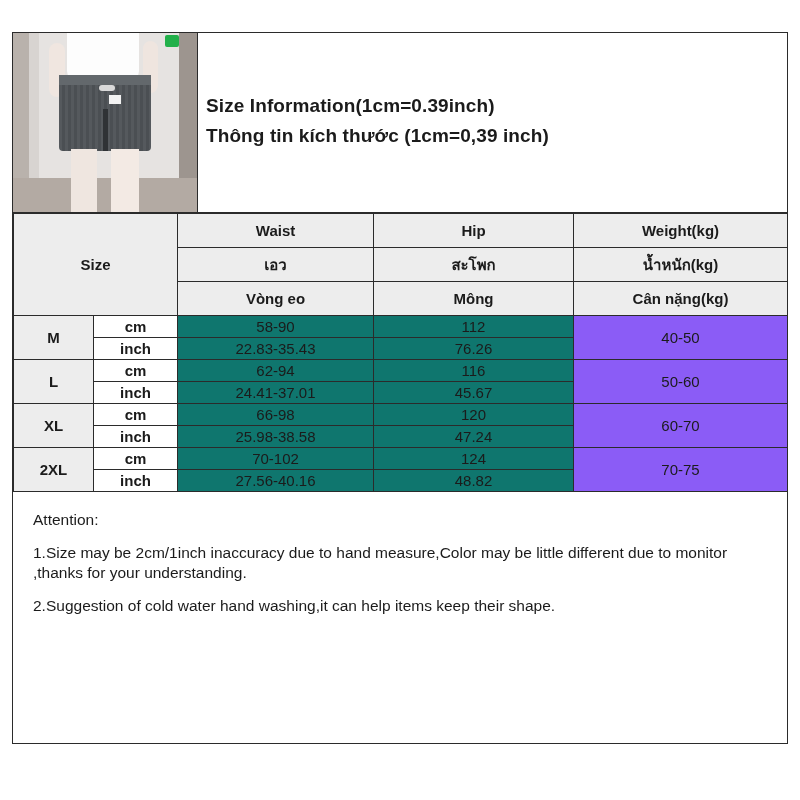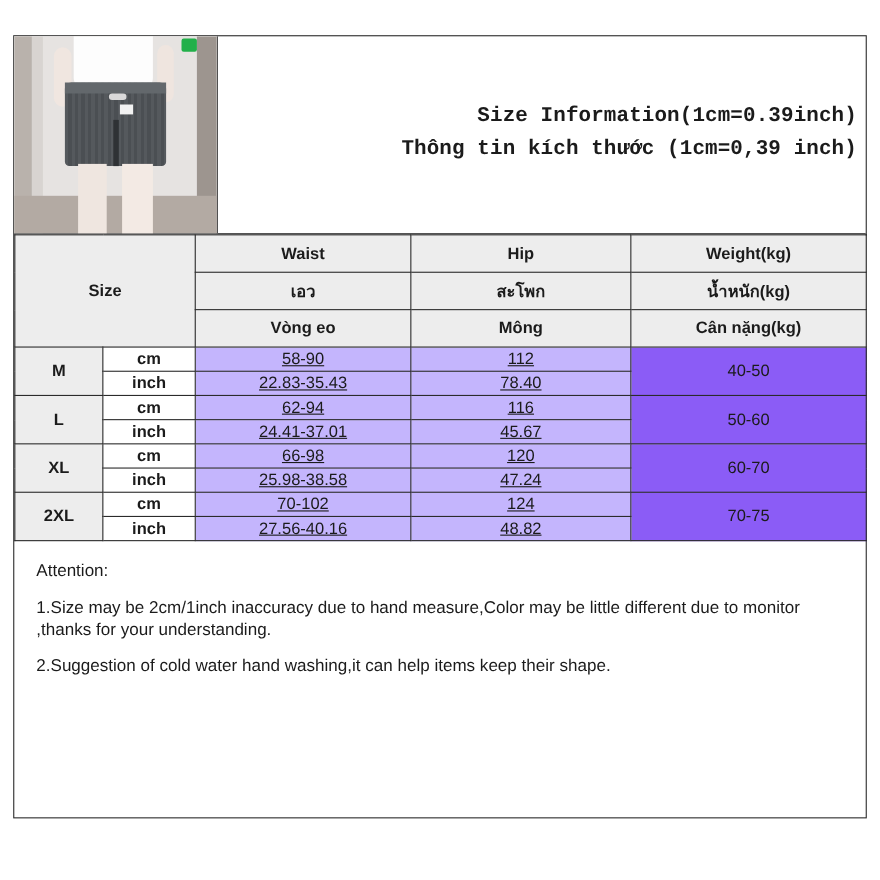--- a/index.html
+++ b/index.html
@@ -106,25 +106,24 @@
   }
   .ph-dark {
     position: absolute; right: 0; top: 0; bottom: 0; width: 18px;
     background: #9d958f;
   }
 
   .title-box {
     flex: 1;
     display: flex;
     flex-direction: column;
-    align-items: flex-end;
+    align-items: flex-start;
     justify-content: center;
     gap: 6px;
     padding: 4px 8px 8px;
-    font-family: Liberation Mono, monospace;
   }
   .title-line {
     font-size: 19px;
     font-weight: bold;
     color: #1b1b1b;
     letter-spacing: .1px;
     text-align: center;
     line-height: 1.25;
   }
 
@@ -157,21 +156,21 @@
   .sizeval {
     background: #ededed;
     font-weight: bold;
     font-size: 17px;
   }
   .unit {
     background: #ffffff;
     font-weight: bold;
     font-size: 15px;
   }
-  .val { background: #c4b5fd; font-size: 16px; text-decoration: underline; }
+  .val { background: #0f766e; font-size: 16px; }
   .wcell { background: #8b5cf6; font-size: 16px; }
 
   col.c1 { width: 80px; }
   col.c2 { width: 84px; }
   col.c3 { width: 196px; }
   col.c4 { width: 200px; }
   col.c5 { width: 214px; }
 
   
   .attention {
@@ -242,21 +241,21 @@
         <tr>
           <td class="sizeval" rowspan="2">M</td>
           <td class="unit">cm</td>
           <td class="val">58-90</td>
           <td class="val">112</td>
           <td class="wcell" rowspan="2">40-50</td>
         </tr>
         <tr>
           <td class="unit">inch</td>
           <td class="val">22.83-35.43</td>
-          <td class="val">78.40</td>
+          <td class="val">76.26</td>
         </tr>
 
         <tr>
           <td class="sizeval" rowspan="2">L</td>
           <td class="unit">cm</td>
           <td class="val">62-94</td>
           <td class="val">116</td>
           <td class="wcell" rowspan="2">50-60</td>
         </tr>
         <tr>

